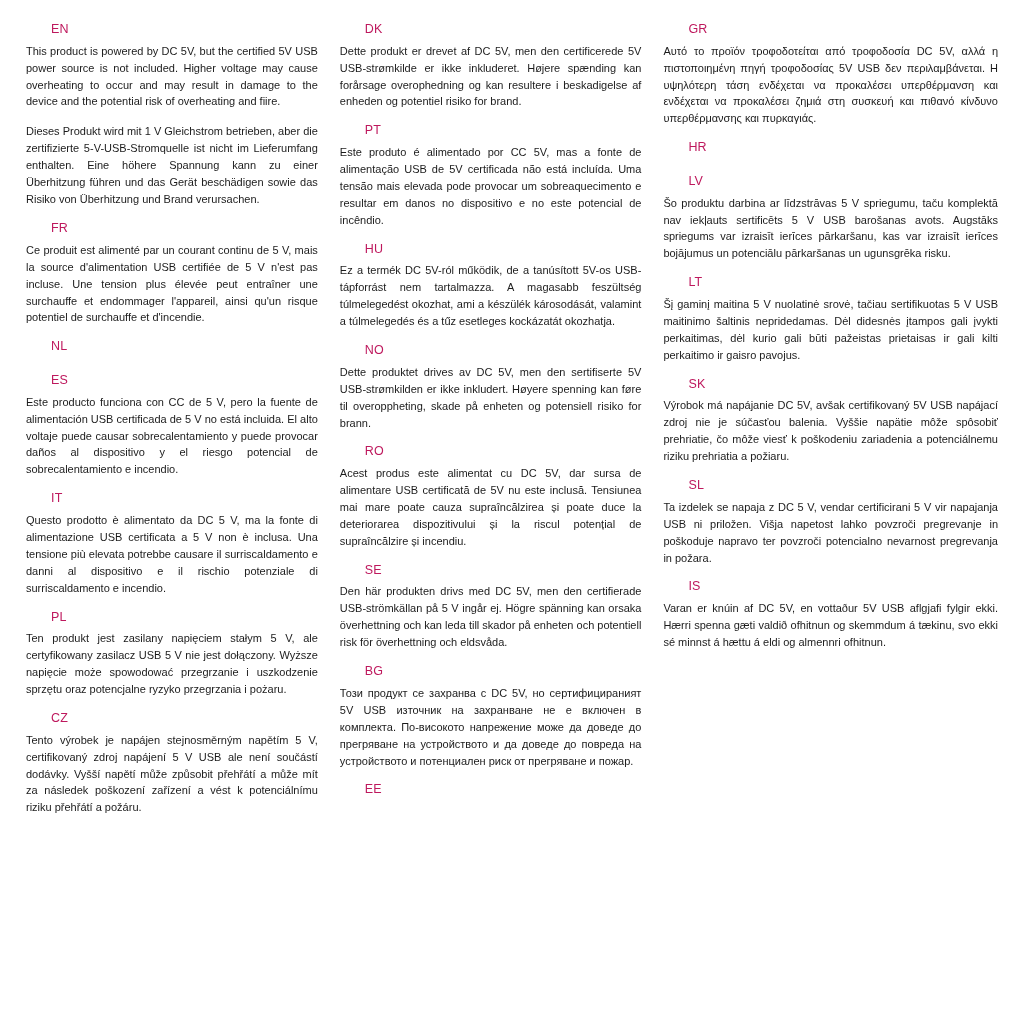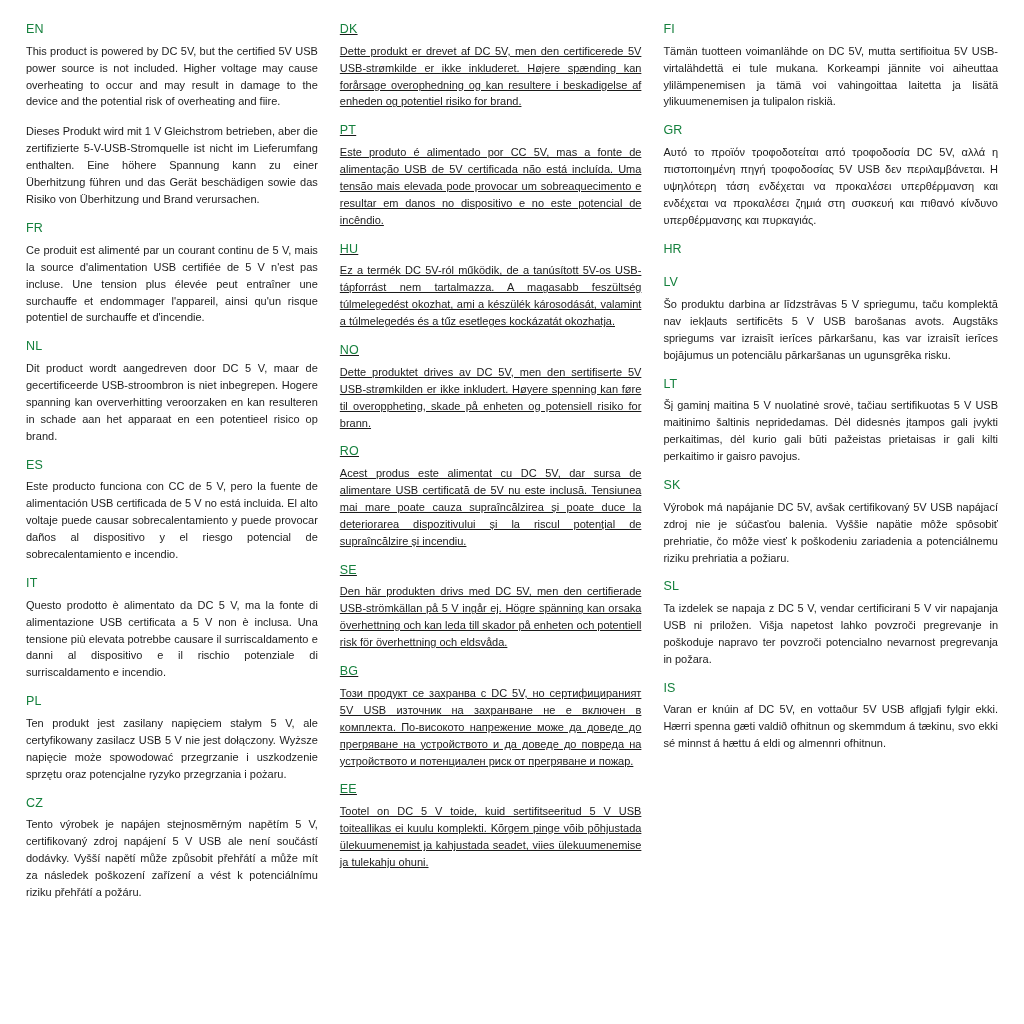--- a/index.html
+++ b/index.html
@@ -23,32 +23,33 @@
     flex-direction: row;
     align-items: flex-start;
     gap: 0;
   }
   .column {
     box-sizing: border-box;
     display: flex;
     flex-direction: column;
   }
   .col-1 { width: 322px; padding-right: 22px; }
-  .col-2 { width: 332px; padding-right: 22px; text-decoration: underline; }
+  .col-2 { width: 332px; padding-right: 22px; }
   .col-3 { width: 344px; }
 
   .entry {
     margin-bottom: 13px;
   }
   .lang-code {
     font-size: 12.5px;
     line-height: 1.25;
     letter-spacing: 0.2px;
     margin-bottom: 5px;
-    color: #15803d;
+    color: #be185d;
+    margin-left: 25px;
   }
   .lang-text {
     font-size: 11px;
     line-height: 1.54;
     text-align: justify;
     text-justify: inter-word;
     hyphens: manual;
     color: #1b1b1b;
     white-space: pre-line;
   }
@@ -70,21 +71,20 @@
     </div>
     <div class="entry">
       <div class="lang-text">Dieses Produkt wird mit 1 V Gleichstrom betrieben, aber die zertifizierte 5-V-USB-Stromquelle ist nicht im Lieferumfang enthalten. Eine höhere Spannung kann zu einer Überhitzung führen und das Gerät beschädigen sowie das Risiko von Überhitzung und Brand verursachen.</div>
     </div>
     <div class="entry">
       <div class="lang-code">FR</div>
       <div class="lang-text">Ce produit est alimenté par un courant continu de 5 V, mais la source d'alimentation USB certifiée de 5 V n'est pas incluse. Une tension plus élevée peut entraîner une surchauffe et endommager l'appareil, ainsi qu'un risque potentiel de surchauffe et d'incendie.</div>
     </div>
     <div class="entry">
       <div class="lang-code">NL</div>
-      <div class="lang-text">Dit product wordt aangedreven door DC 5 V, maar de gecertificeerde USB-stroombron is niet inbegrepen. Hogere spanning kan oververhitting veroorzaken en kan resulteren in schade aan het apparaat en een potentieel risico op brand.</div>
     </div>
     <div class="entry">
       <div class="lang-code">ES</div>
       <div class="lang-text">Este producto funciona con CC de 5 V, pero la fuente de alimentación USB certificada de 5 V no está incluida. El alto voltaje puede causar sobrecalentamiento y puede provocar daños al dispositivo y el riesgo potencial de sobrecalentamiento e incendio.</div>
     </div>
     <div class="entry">
       <div class="lang-code">IT</div>
       <div class="lang-text">Questo prodotto è alimentato da DC 5 V, ma la fonte di alimentazione USB certificata a 5 V non è inclusa. Una tensione più elevata potrebbe causare il surriscaldamento e danni al dispositivo e il rischio potenziale di surriscaldamento e incendio.</div>
     </div>
     <div class="entry">
@@ -121,29 +121,24 @@
     <div class="entry">
       <div class="lang-code">SE</div>
       <div class="lang-text">Den här produkten drivs med DC 5V, men den certifierade USB-strömkällan på 5 V ingår ej. Högre spänning kan orsaka överhettning och kan leda till skador på enheten och potentiell risk för överhettning och eldsvåda.</div>
     </div>
     <div class="entry">
       <div class="lang-code">BG</div>
       <div class="lang-text">Този продукт се захранва с DC 5V, но сертифицираният 5V USB източник на захранване не е включен в комплекта. По-високото напрежение може да доведе до прегряване на устройството и да доведе до повреда на устройството и потенциален риск от прегряване и пожар.</div>
     </div>
     <div class="entry">
       <div class="lang-code">EE</div>
-      <div class="lang-text">Tootel on DC 5 V toide, kuid sertifitseeritud 5 V USB toiteallikas ei kuulu komplekti. Kõrgem pinge võib põhjustada ülekuumenemist ja kahjustada seadet, viies ülekuumenemise ja tulekahju ohuni.</div>
     </div>
   </div>
 
   <div class="column col-3">
-    <div class="entry">
-      <div class="lang-code">FI</div>
-      <div class="lang-text">Tämän tuotteen voimanlähde on DC 5V, mutta sertifioitua 5V USB-virtalähdettä ei tule mukana. Korkeampi jännite voi aiheuttaa ylilämpenemisen ja tämä voi vahingoittaa laitetta ja lisätä ylikuumenemisen ja tulipalon riskiä.</div>
-    </div>
     <div class="entry">
       <div class="lang-code">GR</div>
       <div class="lang-text">Αυτό το προϊόν τροφοδοτείται από τροφοδοσία DC 5V, αλλά η πιστοποιημένη πηγή τροφοδοσίας 5V USB δεν περιλαμβάνεται. Η υψηλότερη τάση ενδέχεται να προκαλέσει υπερθέρμανση και ενδέχεται να προκαλέσει ζημιά στη συσκευή και πιθανό κίνδυνο υπερθέρμανσης και πυρκαγιάς.</div>
     </div>
     <div class="entry">
       <div class="lang-code">HR</div>
     </div>
     <div class="entry">
       <div class="lang-code">LV</div>
       <div class="lang-text">Šo produktu darbina ar līdzstrāvas 5 V spriegumu, taču komplektā nav iekļauts sertificēts 5 V USB barošanas avots. Augstāks spriegums var izraisīt ierīces pārkaršanu, kas var izraisīt ierīces bojājumus un potenciālu pārkaršanas un ugunsgrēka risku.</div>

